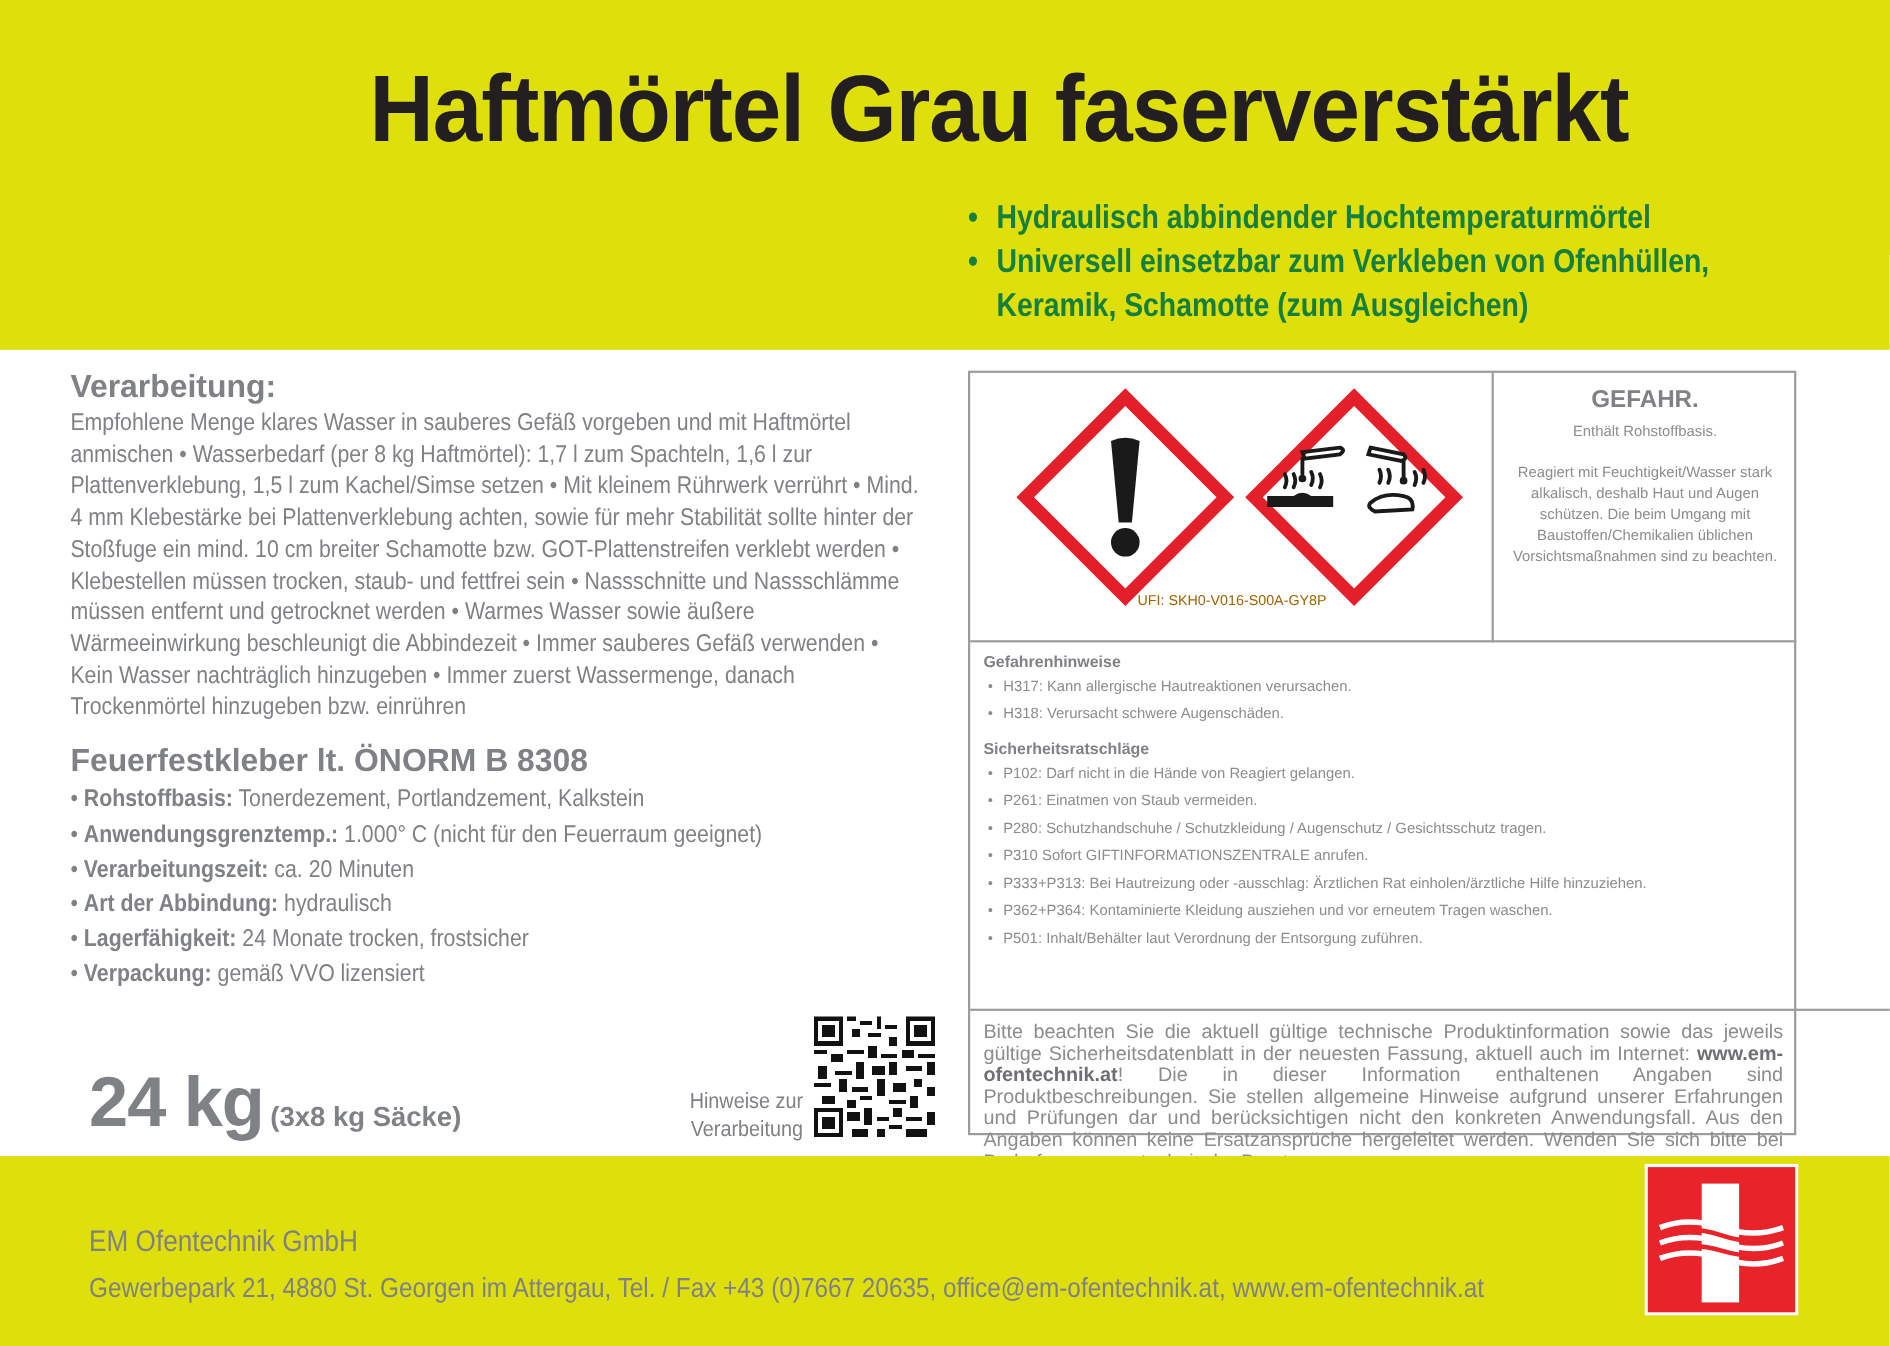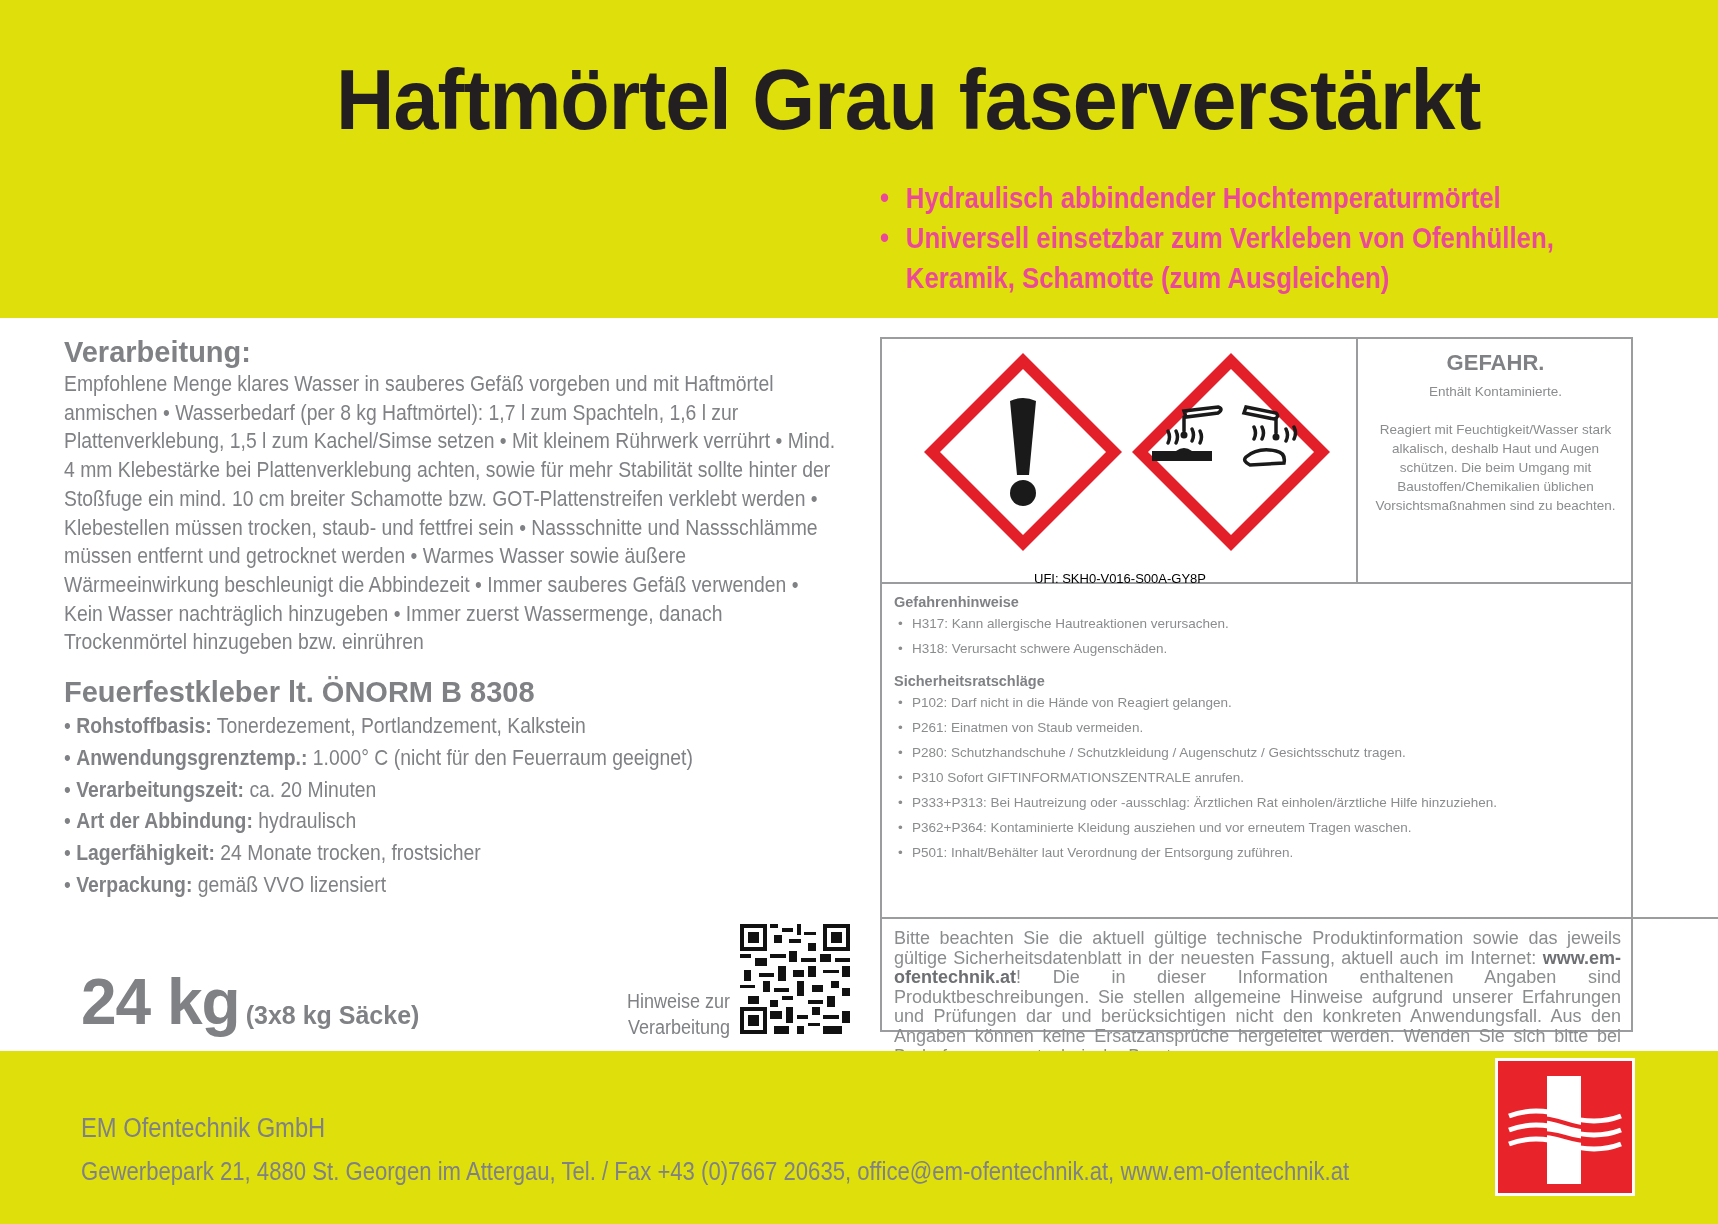--- a/index.html
+++ b/index.html
@@ -1,40 +1,40 @@
 <!DOCTYPE html>
 <html><head>
 <meta charset="utf-8">
 <style>
   * { box-sizing: border-box; margin: 0; padding: 0; }
   html, body { width: 1718px; height: 1224px; background: #ffffff; overflow: hidden; }
   body { position: relative; font-family: "Liberation Sans", sans-serif; color: #7f8184; }
 
   .band-top { position: absolute; left: 0; top: 0; width: 1718px; height: 318px; background: #dfdf0b; }
   .title { position: absolute; left: 336px; top: 50px; font-family: "Liberation Sans", sans-serif; font-weight: 700; font-size: 86px; letter-spacing: -1px; color: #231f20; white-space: nowrap; transform: scaleX(0.94); transform-origin: left top; }
-  .top-bullets { position: absolute; left: 880px; top: 178px; width: 800px; color: #ec4899; font-weight: 700; font-size: 30px; line-height: 40px; }
+  .top-bullets { position: absolute; left: 880px; top: 178px; width: 800px; color: #15803d; font-weight: 700; font-size: 30px; line-height: 40px; }
   .top-bullets li { list-style: none; position: relative; padding-left: 30px; transform: scaleX(0.86); transform-origin: left top; white-space: nowrap; }
   .top-bullets li::before { content: "•"; position: absolute; left: 0; top: 0; }
 
   .left { position: absolute; left: 64px; top: 334px; width: 780px; }
   .h-section { font-weight: 700; font-size: 29px; color: #7f8184; line-height: 36px; }
   .para { font-size: 22px; line-height: 28.7px; color: #7f8184; transform: scaleX(0.88); transform-origin: left top; width: 880px; }
   .h2 { font-weight: 700; font-size: 29px; line-height: 36px; margin-top: 17px; }
   .props { list-style: none; font-size: 22px; line-height: 31.8px; transform: scaleX(0.88); transform-origin: left top; width: 900px; }
   .props li { white-space: nowrap; }
   .props b { font-weight: 700; }
   .weight { position: absolute; left: 81px; top: 965px; white-space: nowrap; color: #7f8184; }
   .weight .big { font-size: 64px; font-weight: 700; letter-spacing: -1px; }
   .weight .small { font-size: 25px; font-weight: 700; margin-left: 6px; }
   .qr-label { position: absolute; left: 614px; top: 988px; font-size: 20px; line-height: 26px; text-align: right; color: #7f8184; transform: scaleX(0.9); transform-origin: right top; width: 116px; }
   .qr { position: absolute; left: 740px; top: 924px; width: 110px; height: 110px; }
 
   .hazard-box { position: absolute; left: 880px; top: 337px; width: 753px; height: 695px; border: 2px solid #9a9c9e; background: #fff; }
   .pict-cell { position: absolute; left: 0; top: 0; width: 476px; height: 245px; border-right: 2px solid #9a9c9e; border-bottom: 2px solid #9a9c9e; }
-  .ufi { position: absolute; left: 0; width: 476px; top: 232px; text-align: center; font-size: 13px; color: #000000; }
+  .ufi { position: absolute; left: 0; width: 476px; top: 199px; text-align: center; font-size: 13px; color: #a16207; }
   .gefahr-cell { position: absolute; left: 476px; top: 0; width: 275px; height: 245px; border-bottom: 2px solid #9a9c9e; text-align: center; padding: 14px 10px 0; font-size: 13.5px; line-height: 19px; color: #8a8c8e; }
   .gefahr-cell .gh { font-weight: 700; font-size: 22px; color: #7f8184; margin-bottom: 10px; }
   .statements { position: absolute; left: 0; top: 245px; width: 877px; height: 335px; border-bottom: 2px solid #9a9c9e; padding: 8px 12px; font-size: 13.5px; color: #8a8c8e; }
   .statements .sh { font-weight: 700; font-size: 14.5px; color: #7f8184; line-height: 20px; }
   .statements ul { list-style: none; margin: 2px 0 8px 0; }
   .statements li { position: relative; padding-left: 18px; line-height: 19.5px; margin-bottom: 5.5px; }
   .statements li::before { content: "•"; position: absolute; left: 4px; }
   .disclaimer { position: absolute; left: 0; top: 582px; width: 751px; padding: 8px 12px; font-size: 18px; line-height: 19.6px; color: #8a8c8e; text-align: justify; }
   .disclaimer b { font-weight: 700; color: #6d6f72; }
 
@@ -155,21 +155,21 @@
         <path d="M120 110 Q132 100 150 104 Q160 106 158 116 L124 118 Q116 114 120 110 Z"></path>
       </g>
       <circle cx="58" cy="88" r="3.5" fill="#1a1a1a"></circle>
       <circle cx="150" cy="90" r="3.5" fill="#1a1a1a"></circle>
       <path d="M26 104 L50 104 Q58 98 66 104 L86 104 L86 114 L26 114 Z" fill="#1a1a1a"></path>
     </svg>
     <div class="ufi">UFI: SKH0-V016-S00A-GY8P</div>
   </div>
   <div class="gefahr-cell">
     <div class="gh">GEFAHR.</div>
-    <p style="margin-bottom:19px;">Enthält Kontaminierte.</p>
+    <p style="margin-bottom:19px;">Enthält Rohstoffbasis.</p>
     <p style="margin-bottom:8px;padding:0 6px;">Reagiert mit Feuchtigkeit/Wasser stark alkalisch, deshalb Haut und Augen schützen. Die beim Umgang mit Baustoffen/Chemikalien üblichen Vorsichtsmaßnahmen sind zu beachten.</p>
   </div>
   <div class="statements">
     <div class="sh">Gefahrenhinweise</div>
     <ul>
       <li>H317: Kann allergische Hautreaktionen verursachen.</li>
       <li>H318: Verursacht schwere Augenschäden.</li>
     </ul>
     <div class="sh" style="margin-top:12px;">Sicherheitsratschläge</div>
     <ul>

